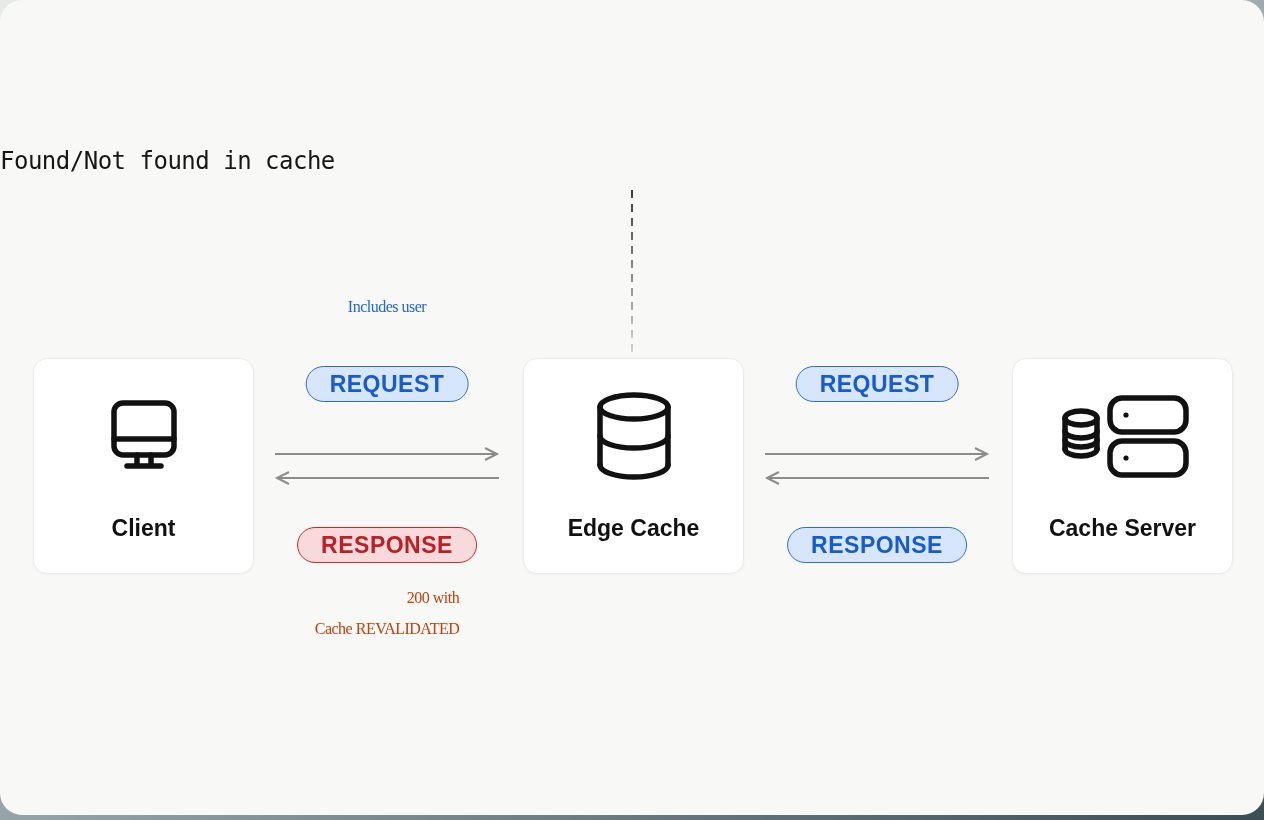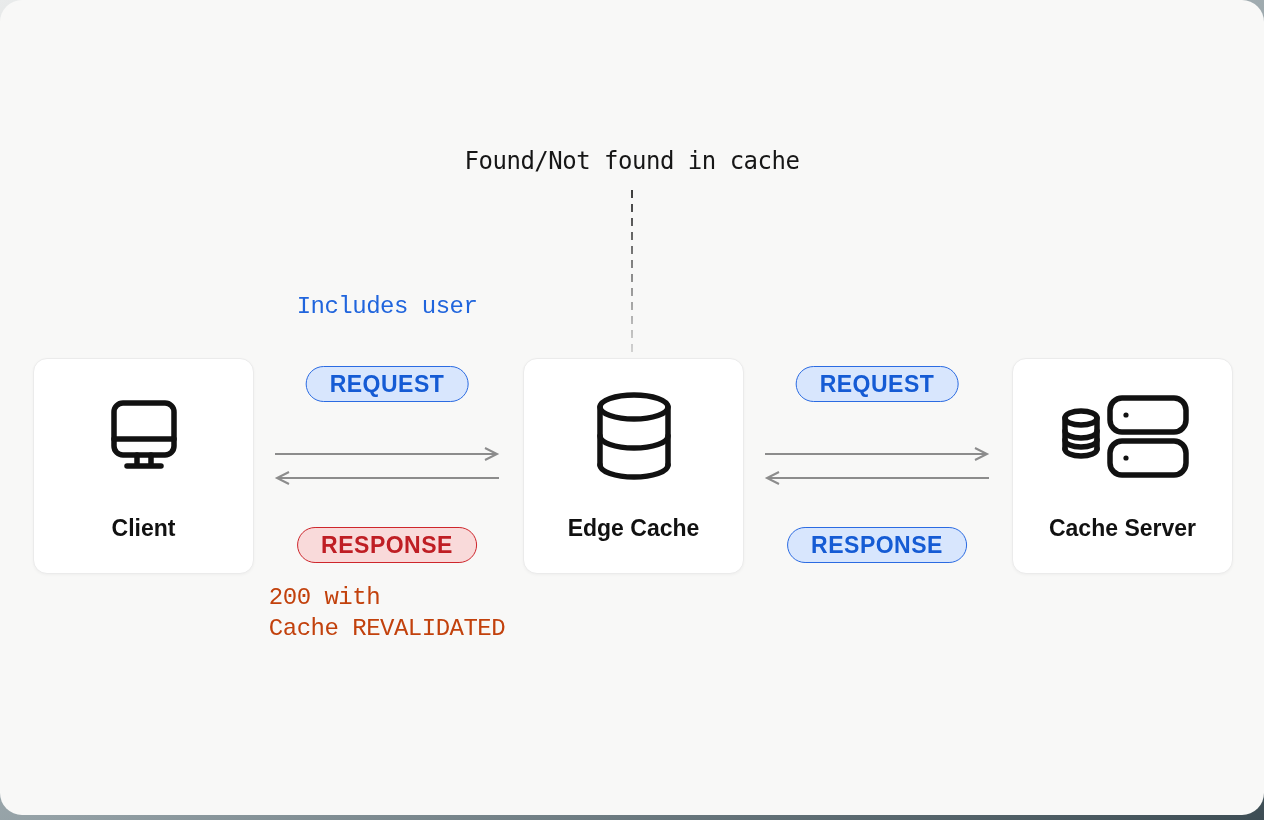--- a/index.html
+++ b/index.html
@@ -8,21 +8,21 @@
     background: linear-gradient(150deg, #e9ebeb 0%, #93a0a5 55%, #3d4d54 100%);
     font-family: "Liberation Sans", sans-serif;
   }
   .stage {
     position: absolute; left: 0; top: 0; right: 0; bottom: 5px;
     background: #f8f8f7;
     border-radius: 22px;
   }
   .diagram-title {
     position: absolute; left: 0; right: 0; top: 147px;
-    text-align: center;
+    text-align: left;
     font-family: "DejaVu Sans Mono", monospace;
     font-size: 24px; color: #161616; letter-spacing: -0.5px;
   }
   .dashed-probe {
     position: absolute; left: 631px; top: 190px; width: 2px; height: 166px;
     background: repeating-linear-gradient(to bottom, #3c3c3c 0 8px, transparent 8px 14px);
     -webkit-mask-image: linear-gradient(to bottom, #000 0%, rgba(0,0,0,0.18) 100%);
             mask-image: linear-gradient(to bottom, #000 0%, rgba(0,0,0,0.18) 100%);
   }
   .node {
@@ -45,23 +45,23 @@
     position: absolute; transform: translateX(-50%);
     height: 34px; line-height: 34px; padding: 0 23px;
     border-radius: 999px; border: 1.5px solid;
     font-size: 23px; font-weight: 600; letter-spacing: 0.5px;
     white-space: nowrap;
   }
   .badge-blue { background: #d8e6fd; border-color: #2b6be2; color: #155bd4; }
   .badge-red  { background: #f9dada; border-color: #ce262c; color: #bf1e24; }
   .note {
     position: absolute; transform: translateX(-50%);
-    text-align: left;
-    font-family: Liberation Mono, monospace;
-    font-size: 24px; line-height: 31px; letter-spacing: -0.5px;
+    text-align: right;
+    font-family: Liberation Serif, serif;
+    font-size: 16px; line-height: 31px; letter-spacing: -0.5px;
     white-space: nowrap;
   }
   .note-blue { color: #2065dd; }
   .note-red  { color: #c2410c; }
   .note span { display: block; }
   .arrow { position: absolute; color: #8c8c8c; }
   .icon-svg { display: block; fill: none; stroke: currentColor; stroke-width: 5.5;
               stroke-linecap: round; stroke-linejoin: round; }
 </style>
 </head>

